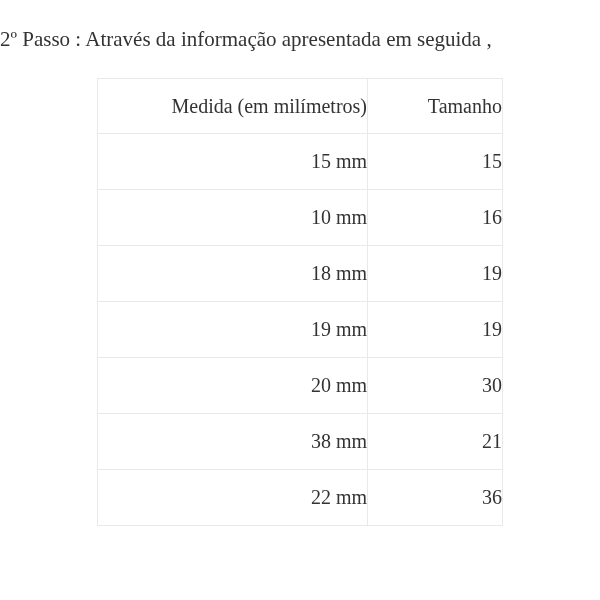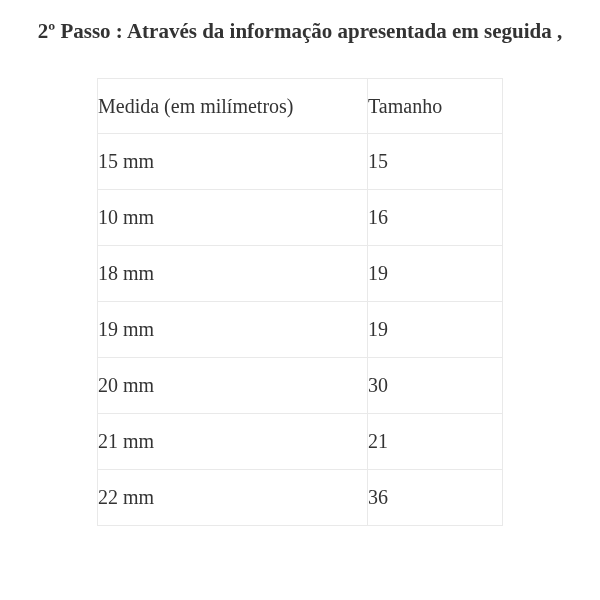--- a/index.html
+++ b/index.html
@@ -9,44 +9,44 @@
   body {
     width: 600px;
     height: 600px;
     background: #ffffff;
     font-family: "Liberation Serif", "DejaVu Serif", serif;
     color: #333333;
     position: relative;
     overflow: hidden;
   }
   .page-title {
-    padding-top: 16px;
-    text-align: center;
+    padding-top: 24px;
+    text-align: left;
     font-size: 21px;
     line-height: 30px;
-    font-weight: bold;
+    font-weight: normal;
     color: #333333;
   }
   .table-wrap {
     position: absolute;
     left: 97px;
     top: 78px;
   }
   table.size-table {
     border-collapse: collapse;
     table-layout: fixed;
     width: 405px;
     background: #ffffff;
   }
   table.size-table col.col-medida { width: 270px; }
   table.size-table col.col-tamanho { width: 135px; }
   table.size-table th,
   table.size-table td {
     border: 1px solid #e9e9e9;
-    text-align: left;
+    text-align: right;
     vertical-align: middle;
     font-weight: normal;
     font-size: 20px;
     color: #333333;
     padding: 0;
   }
   table.size-table th { height: 54px; }
   table.size-table td { height: 55px; }
 </style>
 </head>
@@ -83,21 +83,21 @@
       </tr>
       <tr>
         <td>19 mm</td>
         <td>19</td>
       </tr>
       <tr>
         <td>20 mm</td>
         <td>30</td>
       </tr>
       <tr>
-        <td>21 mm</td>
+        <td>38 mm</td>
         <td>21</td>
       </tr>
       <tr>
         <td>22 mm</td>
         <td>36</td>
       </tr>
     </tbody>
   </table>
 </div>
 

